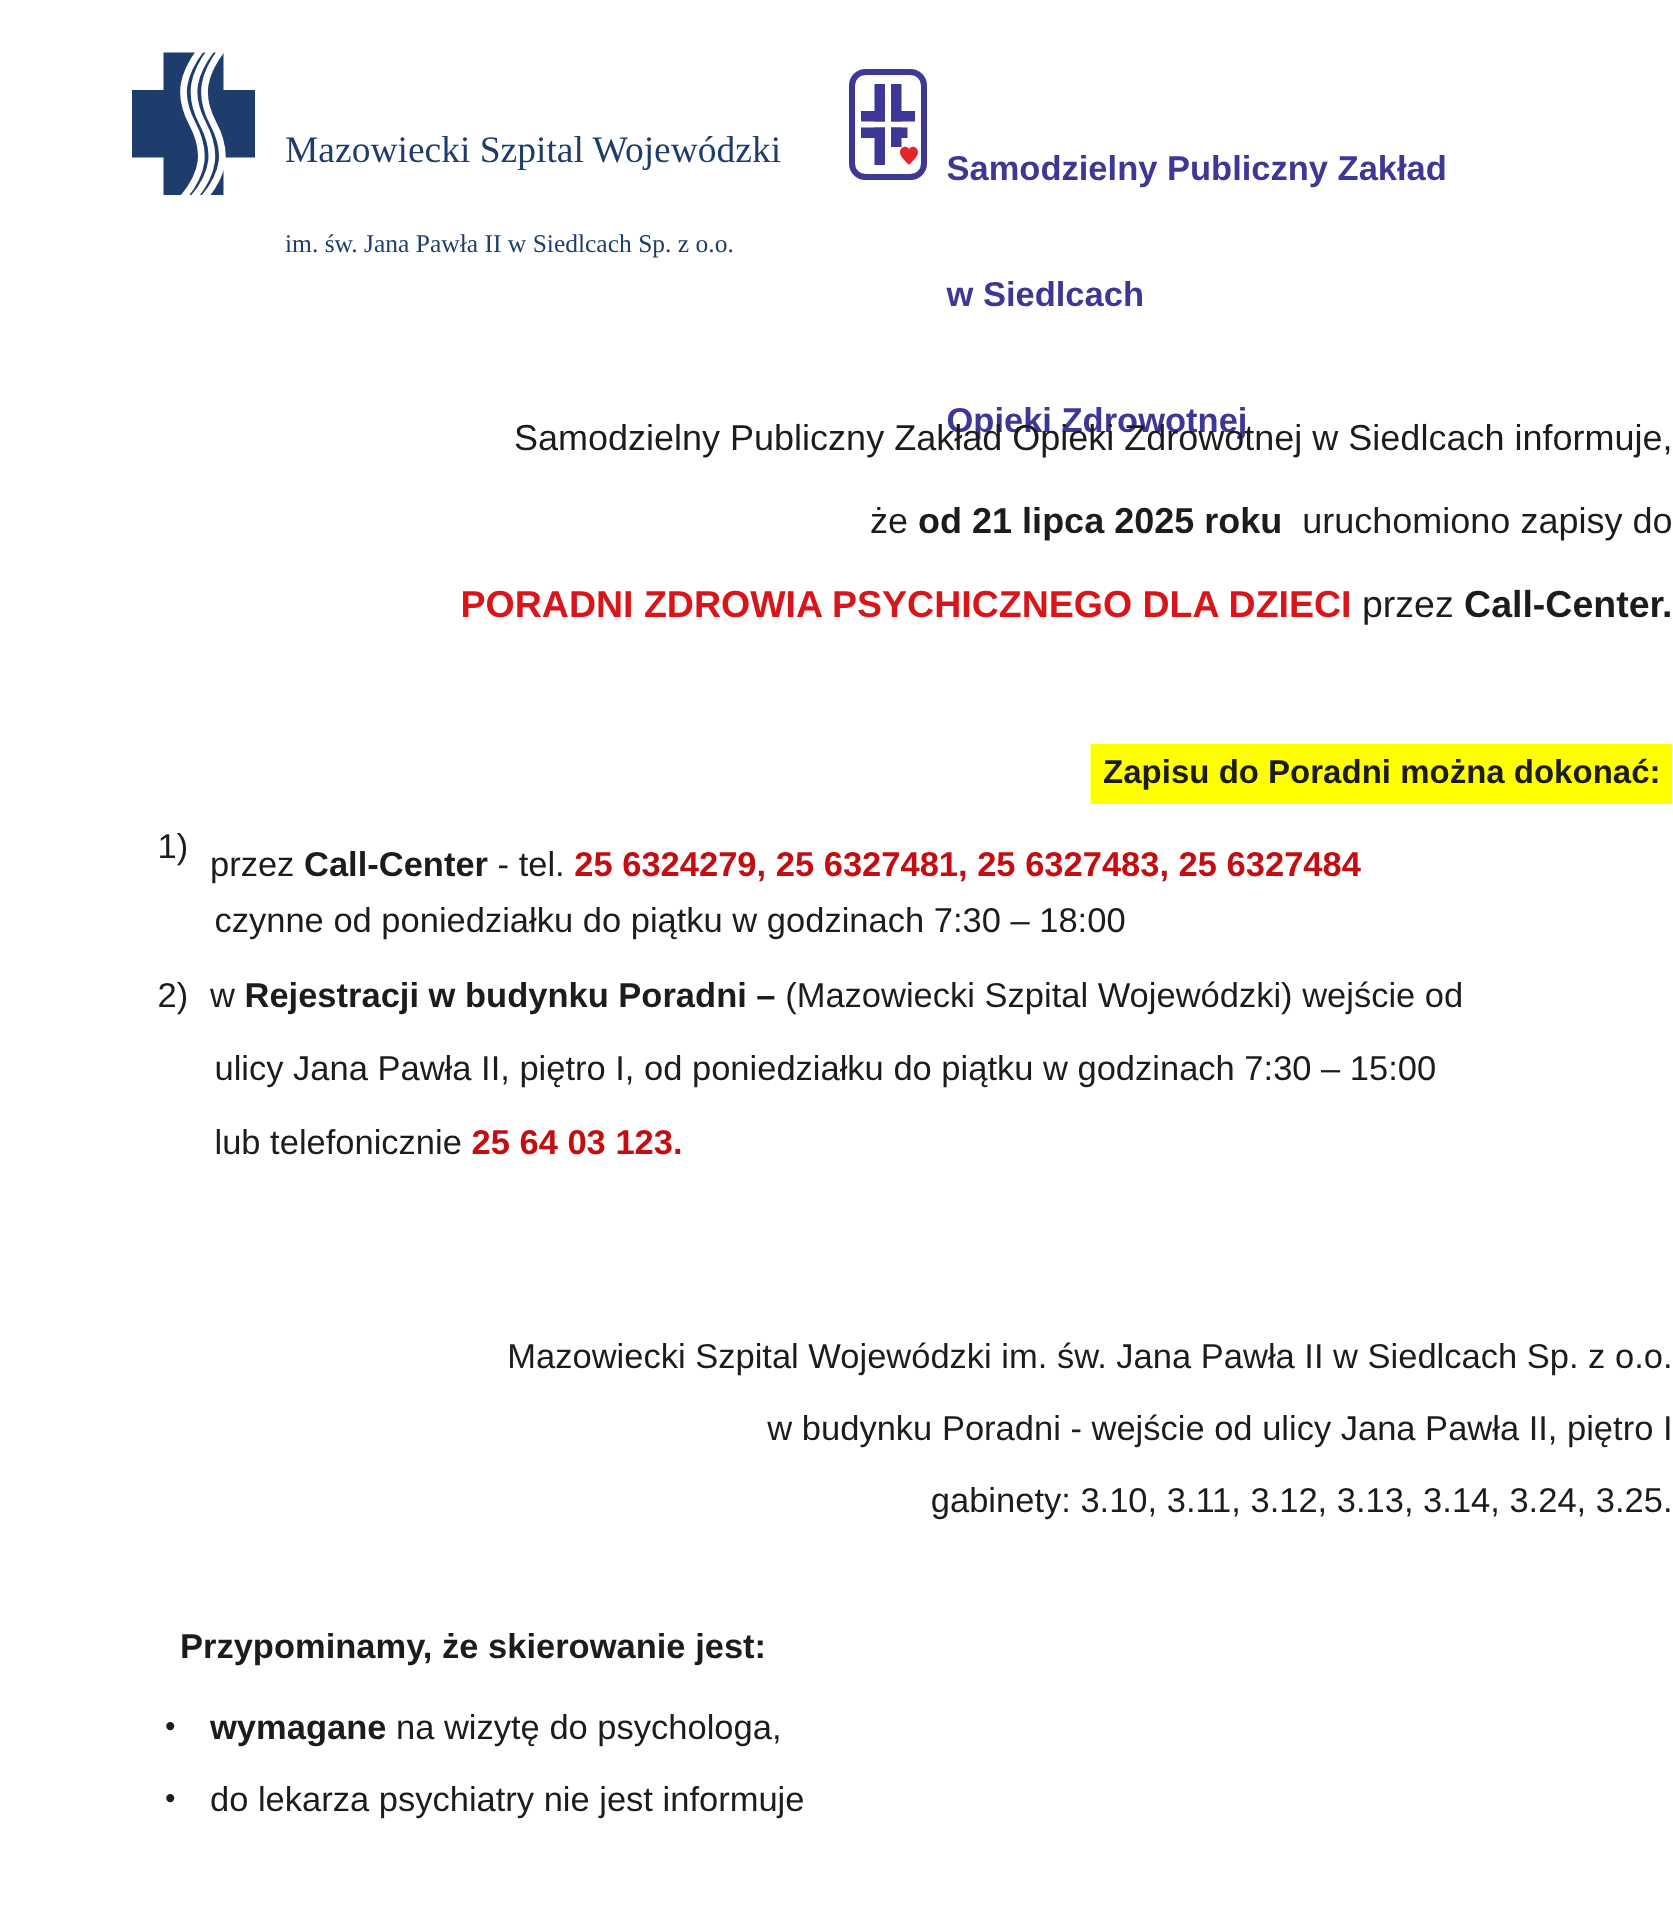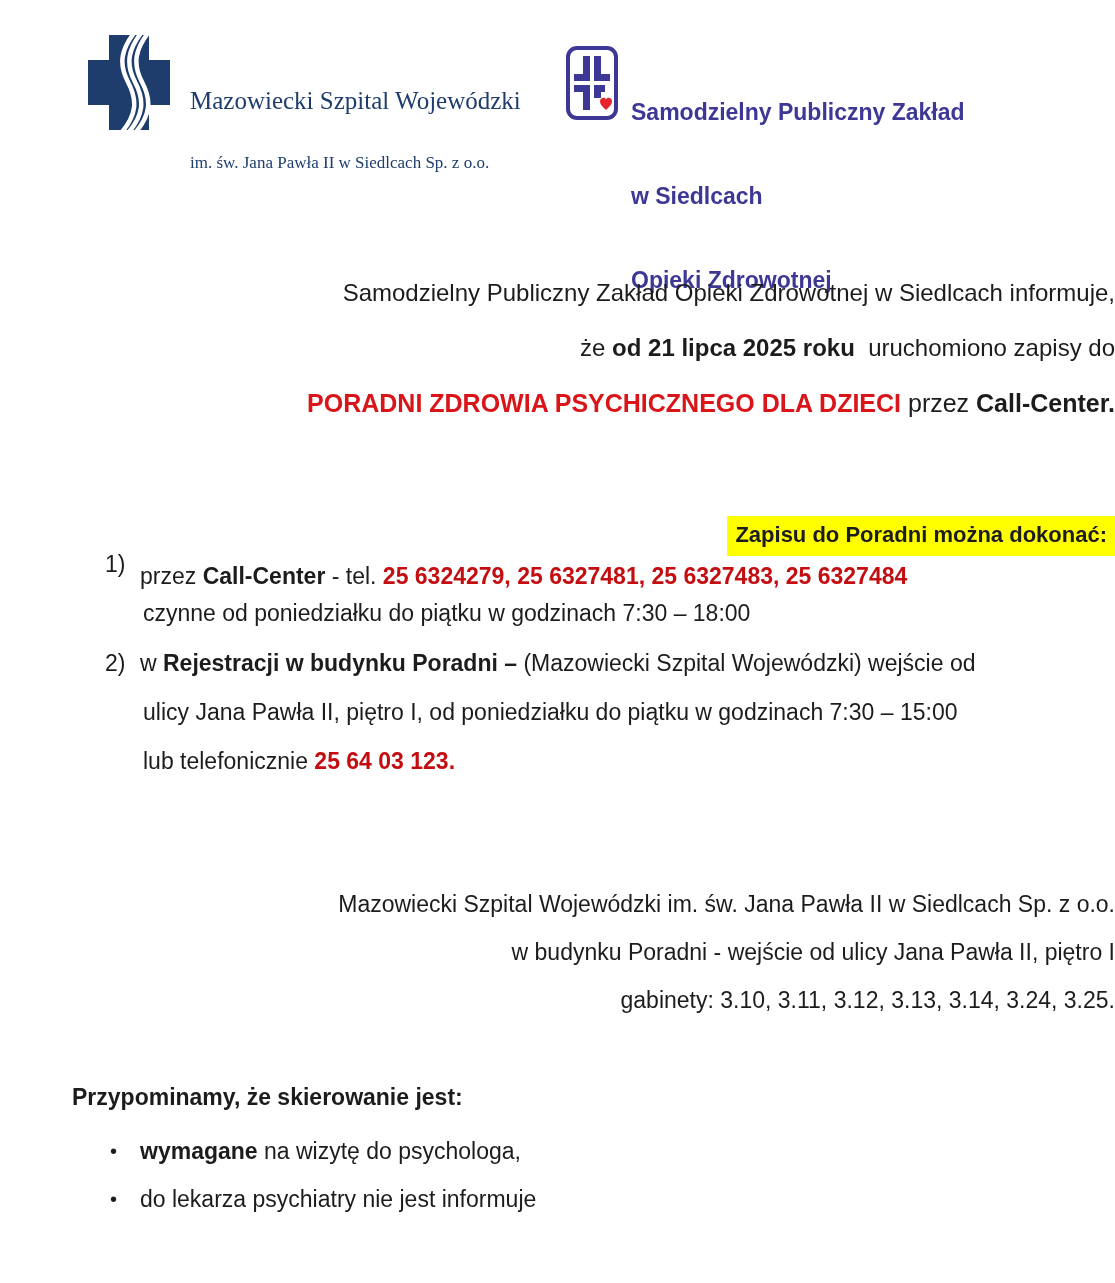--- a/index.html
+++ b/index.html
@@ -19,30 +19,30 @@
   .abs{position:absolute;}
   .line{white-space:pre;font-size:23px;}
   .center{left:0;right:0;text-align:right;}
   .b{font-weight:bold;}
   .intro-line{font-size:24px;}
   .red-title{color:var(--title-red);font-weight:bold;}
   .title-line{font-size:25px;}
   .phone{color:var(--phone-red);font-weight:bold;}
   .hl{
     background:var(--hl-yellow);display:inline-block;
-    padding:6px 8px 8px 8px;font-weight:bold;font-size:22px;white-space:pre;margin-top:20px;
+    padding:6px 8px 8px 8px;font-weight:bold;font-size:22px;white-space:pre;
   }
   
   .llogo-text{color:var(--navy);font-family:"Liberation Serif",serif;white-space:pre;}
   .llogo-name{font-size:25px;line-height:30px;}
   .llogo-sub{font-size:17px;line-height:22px;}
   
   .rlogo-text{color:var(--purple);font-weight:bold;font-size:23px;line-height:28px;white-space:pre;}
   .bullet-dot{font-size:20px;}
-  .footer-head{font-weight:bold;font-size:23px;}
+  .footer-head{font-weight:bold;font-size:23px;margin-left:48px;}
 </style>
 </head>
 <body>
 
 <div class="page">
 
   <div class="abs" style="left:88px;top:33px;width:82px;height:99px;">
     <svg width="82" height="99" viewBox="0 0 82 99" aria-hidden="true">
       <path d="M21 2 H61 V27 H82 V72 H61 V97 H21 V72 H0 V27 H21 Z" fill="#1e3d6d"></path>
       <path d="M46 0 C 34 16, 30 30, 40 49 C 50 68, 48 82, 34 99" fill="none" stroke="#ffffff" stroke-width="4.5"></path>

